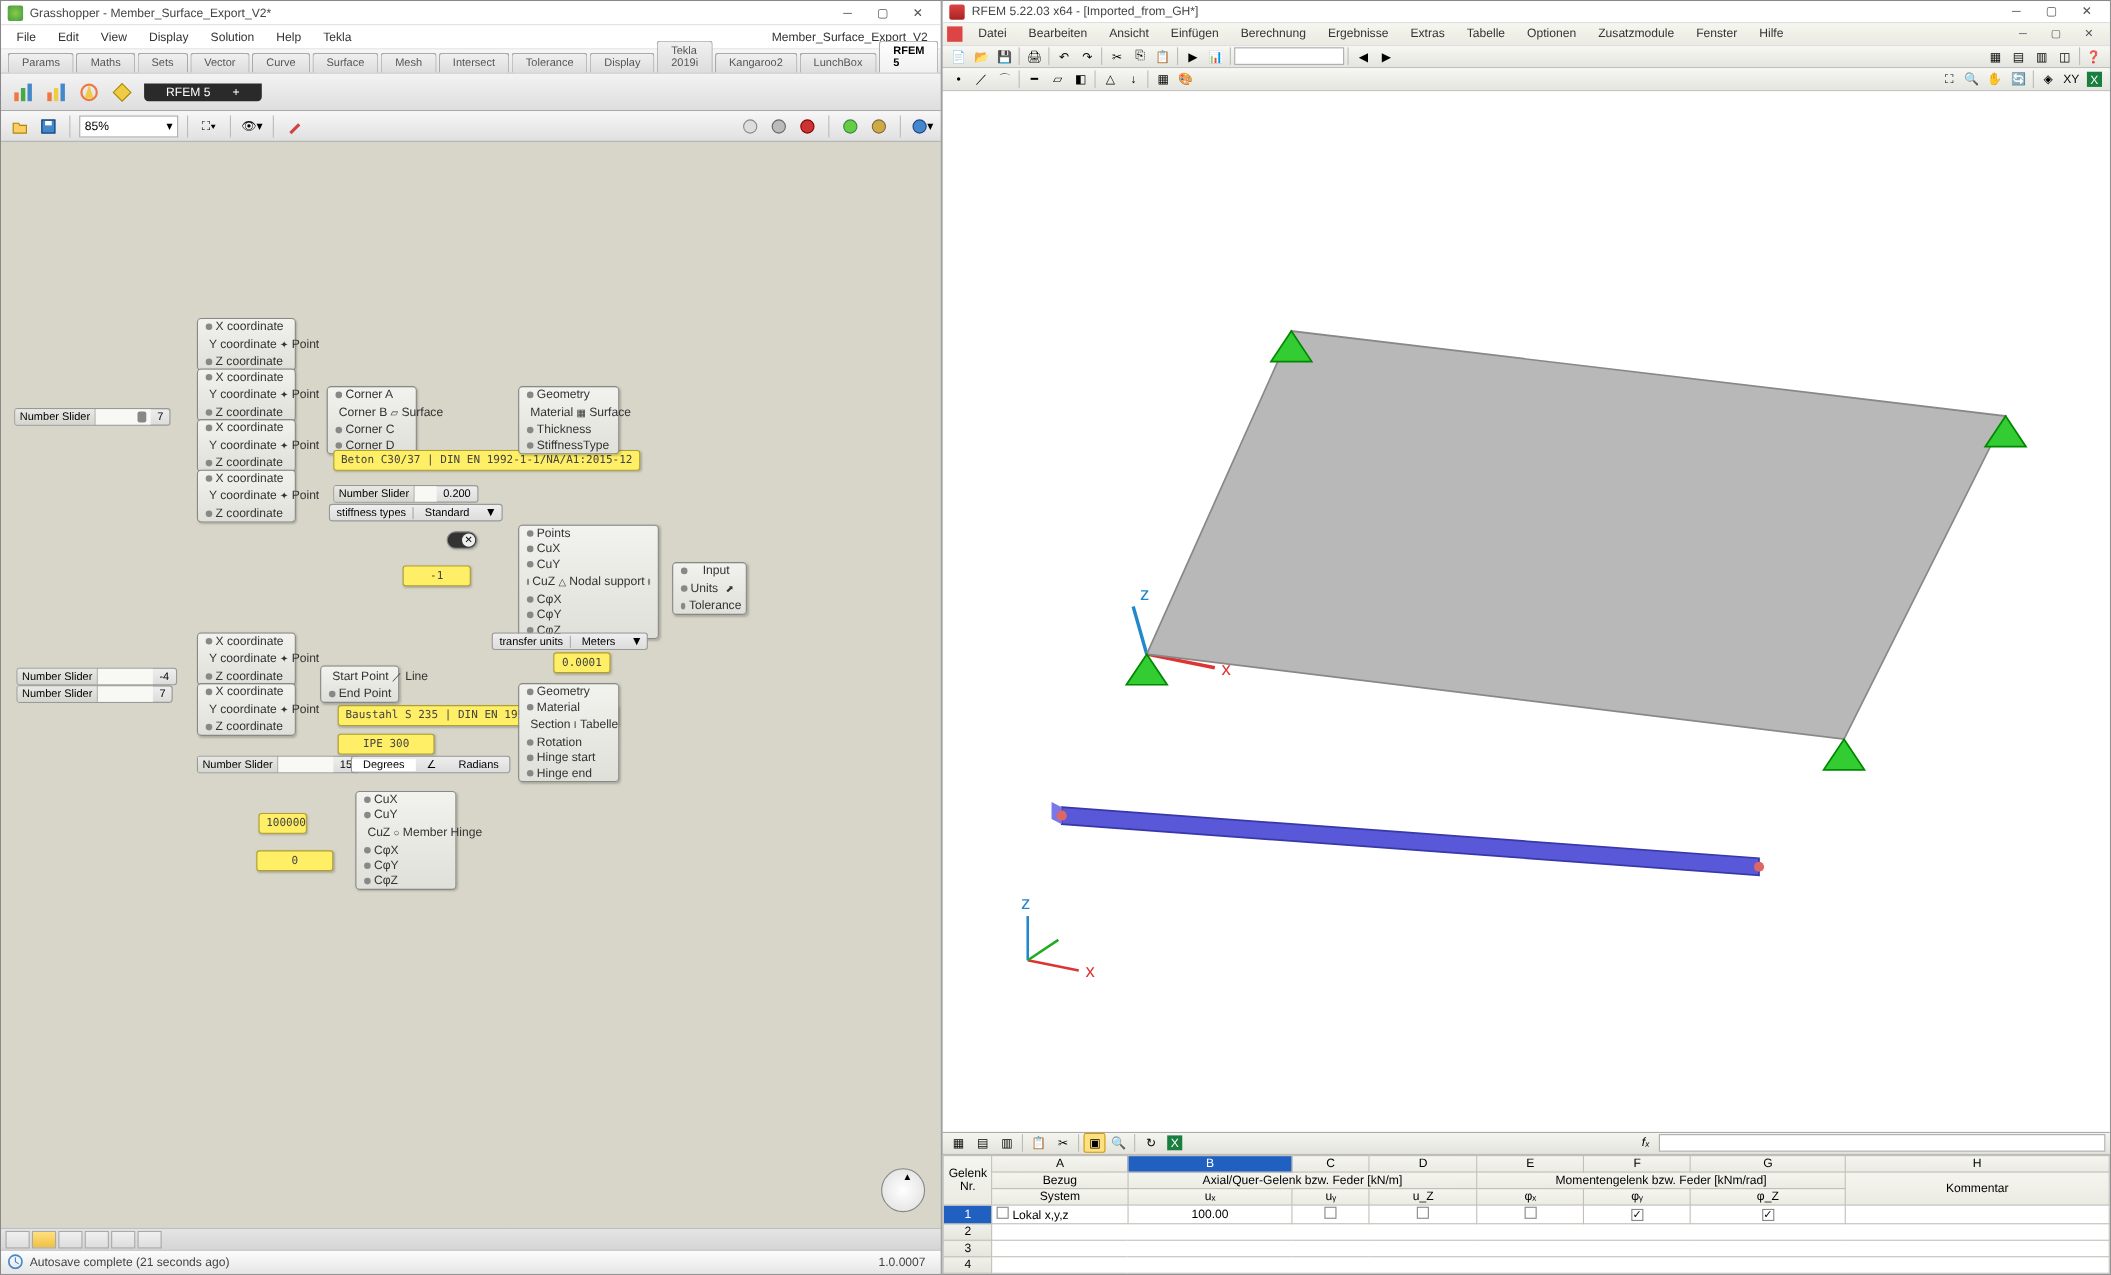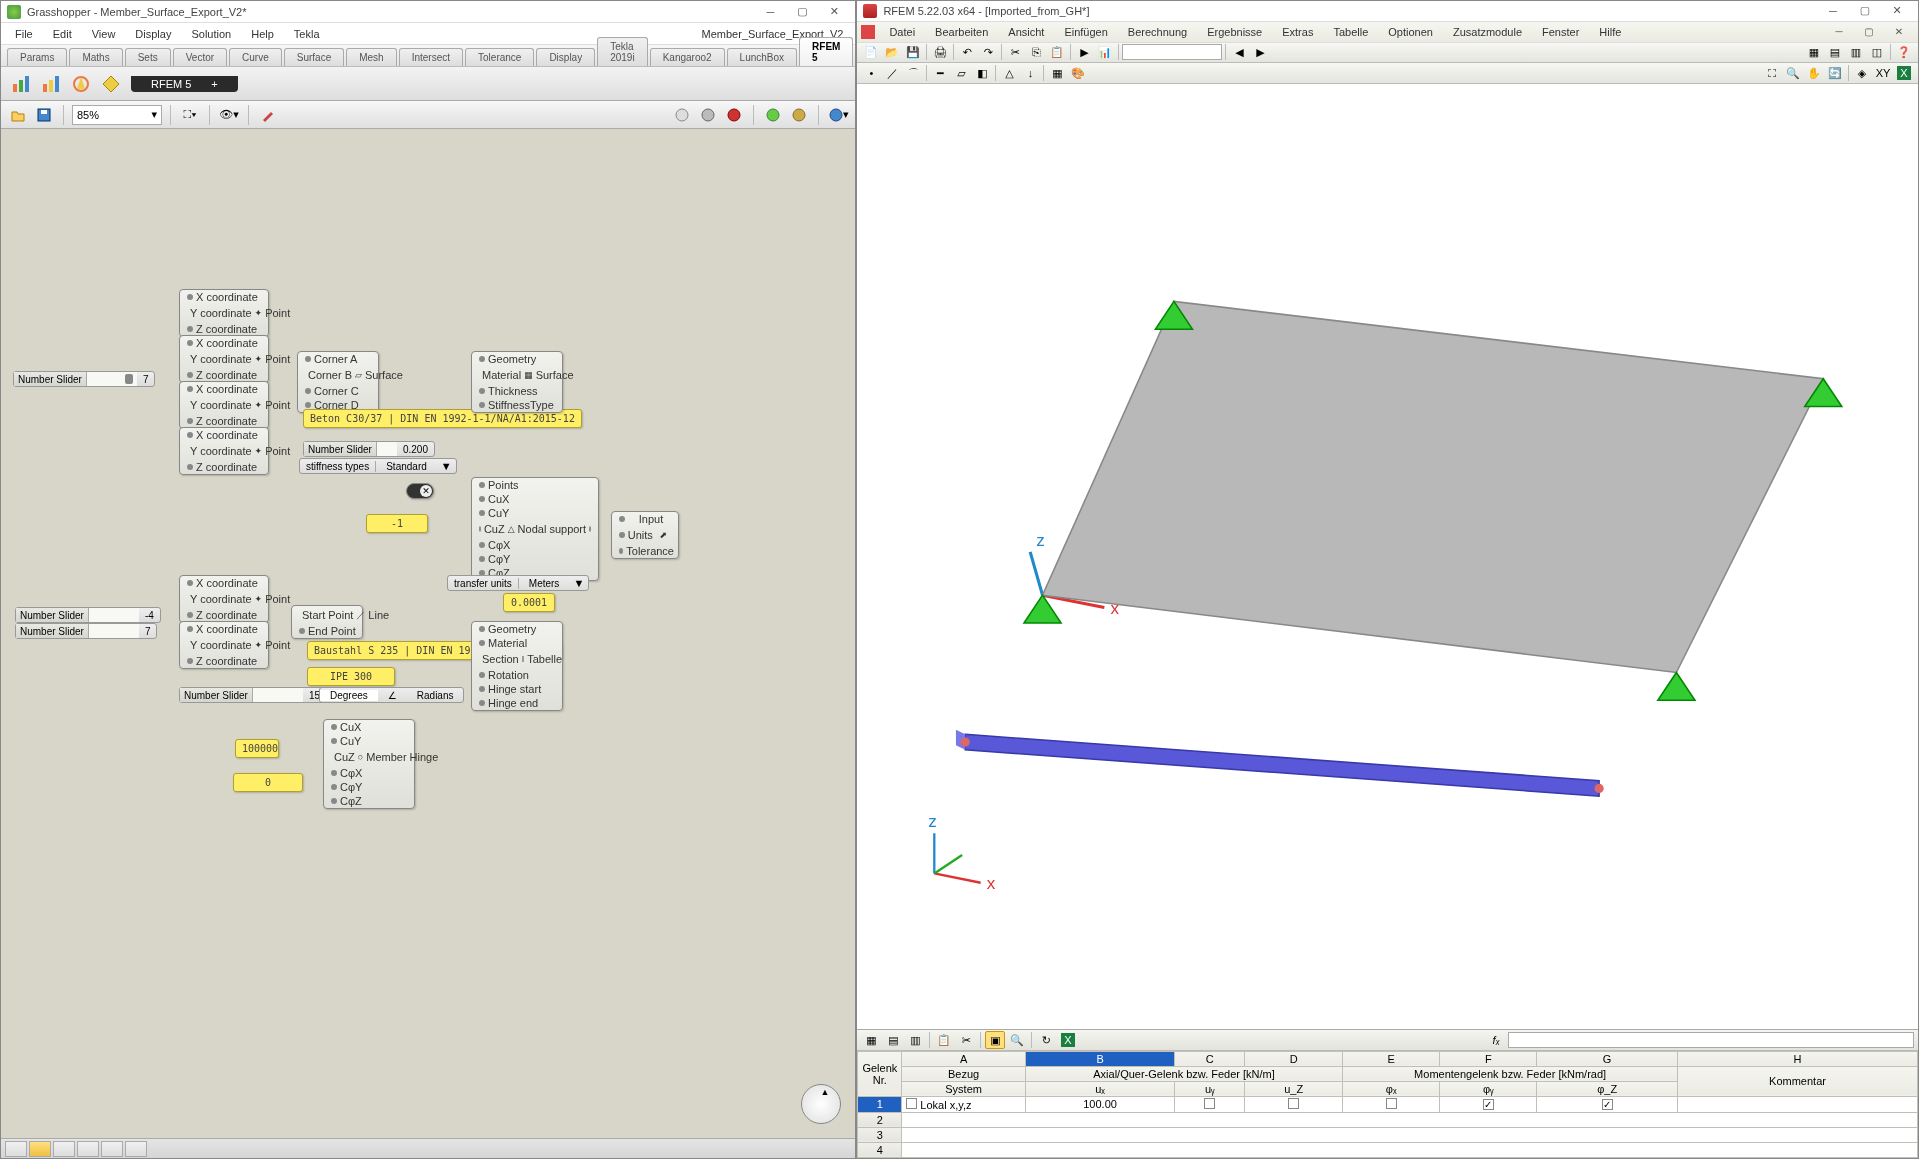--- a/index.html
+++ b/index.html
@@ -563,20 +563,28 @@
   </div>
  </div>
 
  <div class="btmtabs">
   <div class="bt"></div>
   <div class="bt on"></div>
   <div class="bt"></div>
   <div class="bt"></div>
   <div class="bt"></div>
   <div class="bt"></div>
+ </div>
+ <div class="statusbar">
+  <div class="sbico"><svg width="14" height="14">
+          <circle cx="7" cy="7" r="6" fill="none" stroke="#48c" stroke-width="1.5"></circle>
+          <path d="M7 3v4l3 2" stroke="#48c" fill="none"></path>
+        </svg></div>
+  <span>Autosave complete (21 seconds ago)</span>
+  <span class="ver">1.0.0007</span>
  </div>
 </div>
 
 <div class="app" style="flex:1;">
  <div class="titlebar">
   <div class="ico" style="background:linear-gradient(#d44,#a22);"></div>
   <div class="title">RFEM 5.22.03 x64 - [Imported_from_GH*]</div>
   <div class="winctl">
    <div class="winbtn">─</div>
    <div class="winbtn">▢</div>

